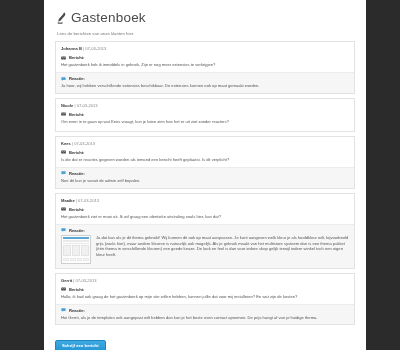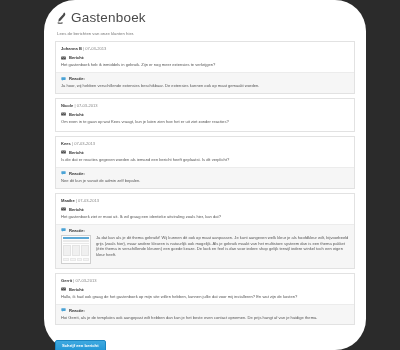--- a/index.html
+++ b/index.html
@@ -15,21 +15,20 @@
     width: 400px; height: 350px;
     background: #2b2b2b;
   }
   .page-inner {
     position: absolute;
     left: 44px; top: 0;
     width: 322px;
     height: 350px;
     background: #ffffff;
     padding: 8px 8px 0 8px;
-    border-radius: 31px;
   }
   
   .hdr {
     display: flex;
     align-items: center;
     gap: 4px;
     padding: 3px 0 1px 4px;
   }
   .hdr-icon { width: 11px; height: 13px; flex: 0 0 auto; display:block; }
   .hdr-title {

